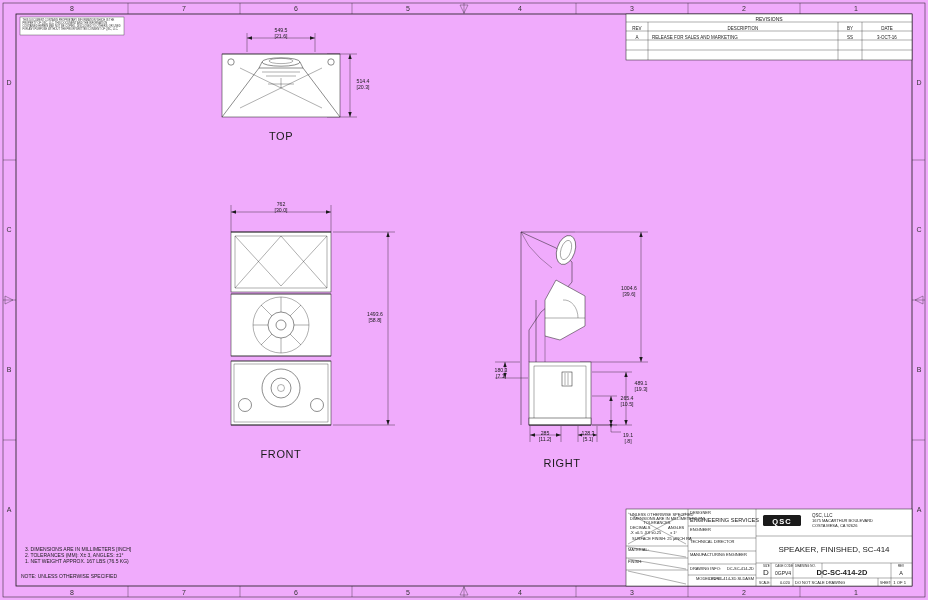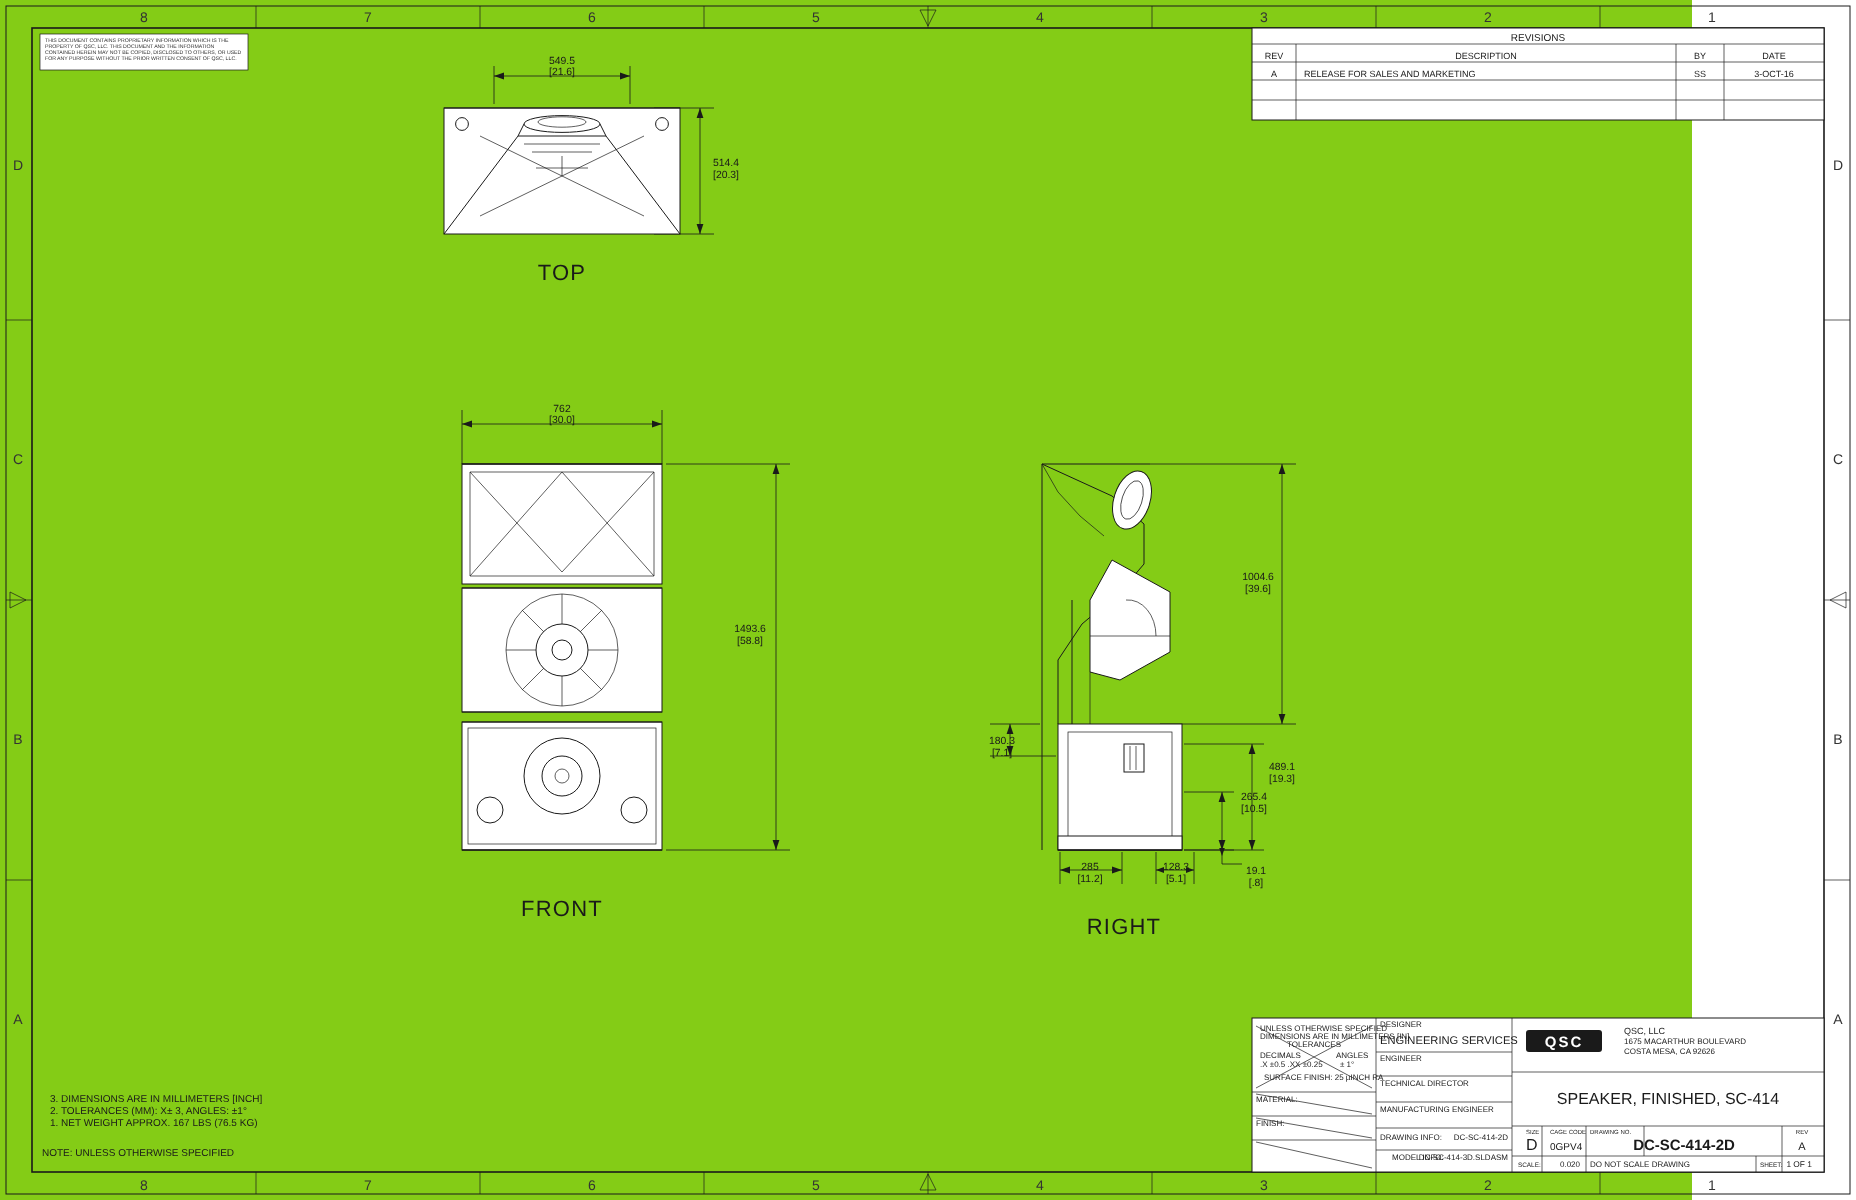--- a/index.html
+++ b/index.html
@@ -1,18 +1,18 @@
 <!DOCTYPE html>
 <html><head>
 <meta charset="utf-8">
 <style>
   html,body{margin:0;padding:0;background:#ffffff;}
   body{width:928px;height:600px;overflow:hidden;
        font-family:"Liberation Sans","DejaVu Sans",sans-serif;color:#1a1a1a;}
-  #sheet{position:relative;width:846px;height:600px;background:#84cc16;}
+  #sheet{position:relative;width:928px;height:600px;background:#f0abfc;}
   svg{display:block;}
   .txt{font-family:"Liberation Sans","DejaVu Sans",sans-serif;fill:#1a1a1a;}
   .dimtxt{font-size:5.2px;text-anchor:middle;}
   .viewlbl{font-size:11px;text-anchor:middle;letter-spacing:.6px;}
   .zone{font-size:7px;text-anchor:middle;fill:#333;}
   .tiny{font-size:4px;}
   .tiny5{font-size:5px;}
   .tiny45{font-size:4.5px;}
   .mid{text-anchor:middle;}
   .ln{stroke:#1a1a1a;fill:none;}

